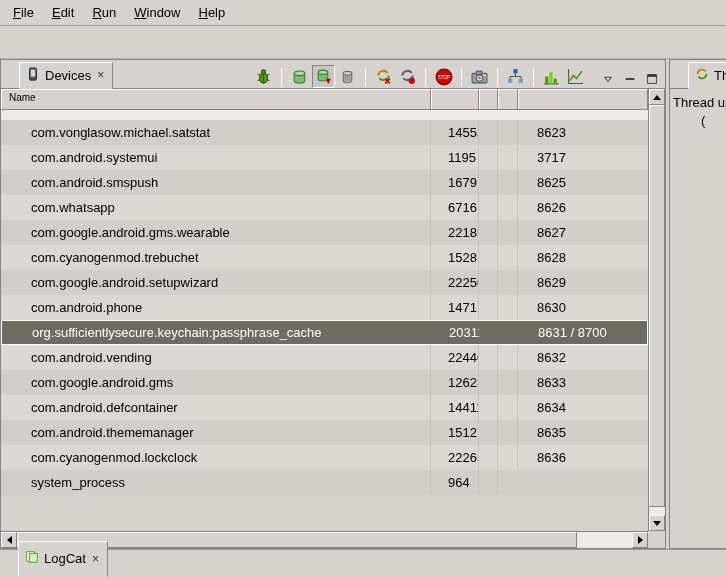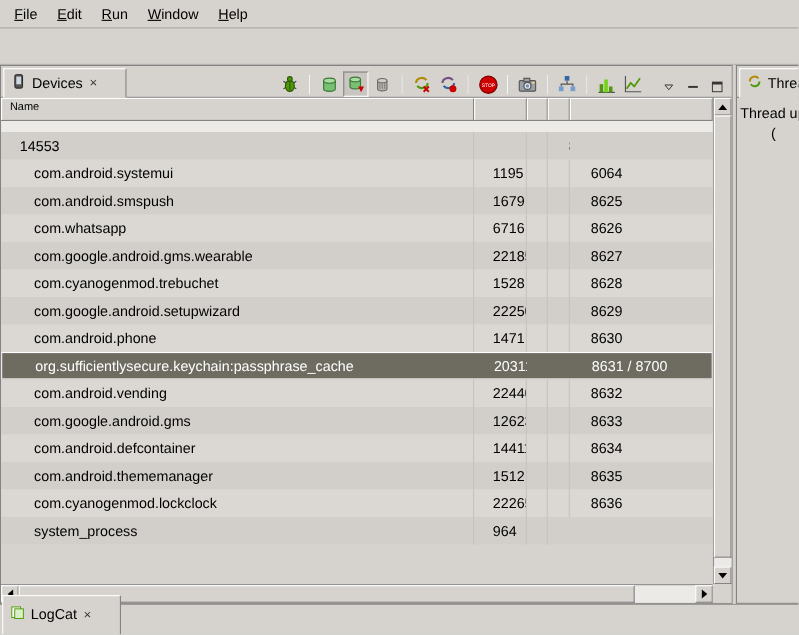--- a/index.html
+++ b/index.html
@@ -17,22 +17,22 @@
   
   .main{position:absolute;top:59px;left:0;right:0;bottom:28px;display:flex}
   .devices-panel{width:666px;border:1px solid #848284;display:flex;flex-direction:column;
     background:var(--base,#d6d3ce);min-width:0}
   .sash{width:3px}
   .threads-panel{flex:1;border:1px solid #848284;border-right:none;display:flex;
     flex-direction:column;background:var(--base,#d6d3ce);min-width:0;overflow:hidden}
   
   .tabbar{height:29px;display:flex;align-items:flex-end;border-bottom:1px solid #848284;
     background:var(--base,#d6d3ce);flex:none}
-  .tab{display:flex;align-items:center;gap:5px;padding:4px 25px 5px 6px;height:27px;
-    margin-left:2px;background:var(--base,#d6d3ce);position:relative;top:1px;
+  .tab{display:flex;align-items:center;gap:5px;padding:4px 7px 5px 6px;height:27px;
+    margin-left:18px;background:var(--base,#d6d3ce);position:relative;top:1px;
     border:1px solid;border-color:#fff #848284 var(--base,#d6d3ce) #fff;white-space:nowrap}
   .tab-label{font-size:13px}
   .tab-close{font-size:12px;color:#333;padding:0 1px;line-height:10px}
   .tab svg{flex:none}
   
   .tb{display:flex;align-items:center;margin-left:auto;padding-right:2px;gap:1px}
   .tb-btn{width:23px;height:23px;display:flex;align-items:center;justify-content:center;
     border:1px solid transparent}
   .tb-btn.pressed{border-color:#848284 #fff #fff #848284;background:#c9c6c1}
   .tb-sep{width:1px;height:18px;background:#9a9894;border-right:1px solid #fff;margin:0 5px}
@@ -226,31 +226,32 @@
         <div class="thead">
             <div class="hcell">Name</div>
             <div class="hcell"></div>
             <div class="hcell"></div>
             <div class="hcell"></div>
             <div class="hcell"></div>
           </div>
         <div class="tbody">
           <div class="partial-row"></div>
             <div class="trow">
+              <div class="c name">com.vonglasow.michael.satstat</div>
               <div class="c pid">14553</div>
               <div class="c c3"></div>
               <div class="c c4"></div>
               <div class="c port">8623</div>
             </div>
             <div class="trow">
               <div class="c name">com.android.systemui</div>
               <div class="c pid">1195</div>
               <div class="c c3"></div>
               <div class="c c4"></div>
-              <div class="c port">6064</div>
+              <div class="c port">3717</div>
             </div>
             <div class="trow">
               <div class="c name">com.android.smspush</div>
               <div class="c pid">1679</div>
               <div class="c c3"></div>
               <div class="c c4"></div>
               <div class="c port">8625</div>
             </div>
             <div class="trow">
               <div class="c name">com.whatsapp</div>

